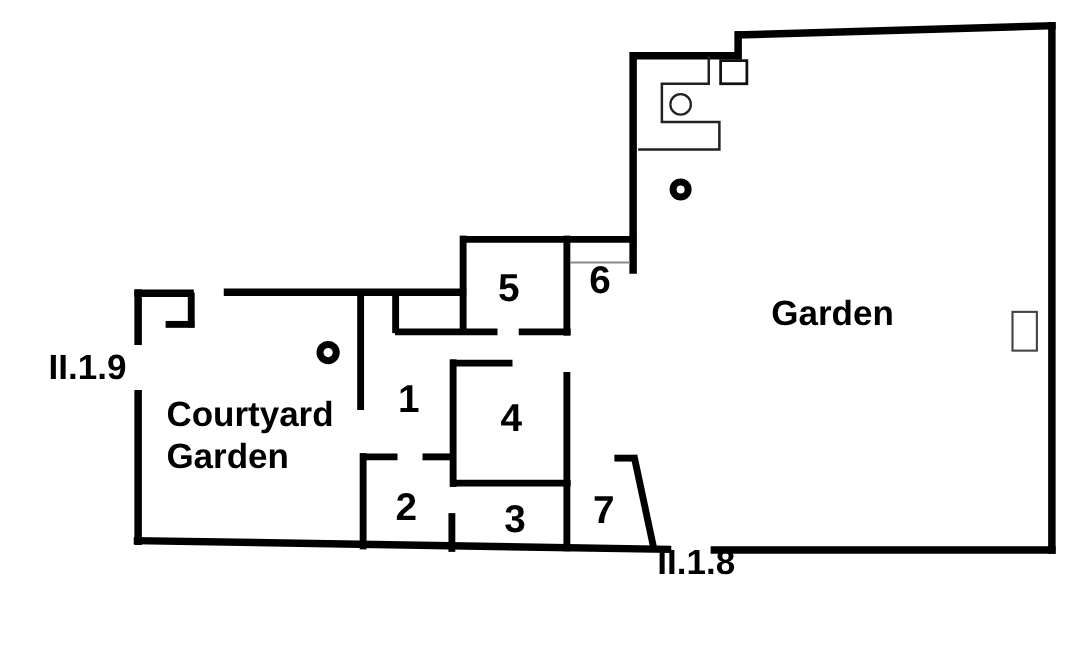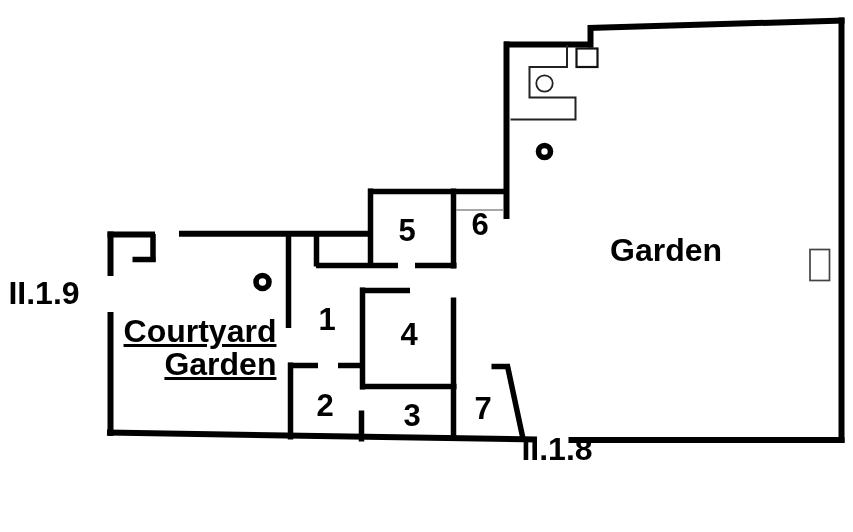--- a/index.html
+++ b/index.html
@@ -10,27 +10,27 @@
     font-family:"Liberation Sans", sans-serif;
     overflow:hidden;
   }
   #plan-svg{position:absolute;left:0;top:0;}
   .lbl{
     position:absolute;
     transform:translate(-50%,-50%);
     font-weight:700;
     color:#000;
     white-space:nowrap;
-    font-size:32px;
+    font-size:28px;
     line-height:1.05;
     letter-spacing:0px;
     user-select:none;
   }
   .room-num{font-size:31px;}
-  .multiline{text-align:right;line-height:33px;text-decoration:underline;}
+  .multiline{text-align:left;line-height:33px;}
 </style>
 </head>
 <body>
 
 <div id="stage">
 
   <svg id="plan-svg" width="853" height="532" viewBox="0 0 853 532">
 
     <g stroke="#000" stroke-width="6" fill="none" stroke-linecap="butt">
 
@@ -90,21 +90,21 @@
       <circle cx="544.5" cy="83.5" r="8.2" stroke-width="1.8"></circle>
       <rect x="576.5" y="48.5" width="21" height="18.5" stroke="#111" stroke-width="2.2"></rect>
     </g>
 
     <rect x="810" y="249.5" width="19.5" height="31" fill="none" stroke="#444" stroke-width="1.7"></rect>
 
     <circle cx="544.5" cy="151.5" r="6" fill="none" stroke="#000" stroke-width="5.6"></circle>
     <circle cx="262.5" cy="282" r="6.5" fill="none" stroke="#000" stroke-width="5.6"></circle>
   </svg>
 
-  <div class="lbl" style="left:44px;top:294px">II.1.9</div>
+  <div class="lbl" style="left:70px;top:294px">II.1.9</div>
 
   <div class="lbl" style="left:557px;top:450px">II.1.8</div>
 
   <div class="lbl multiline" style="left:200px;top:348px">
     <div>Courtyard</div>
     <div>Garden</div>
   </div>
 
   <div class="lbl" style="left:666px;top:251px">Garden</div>
 

